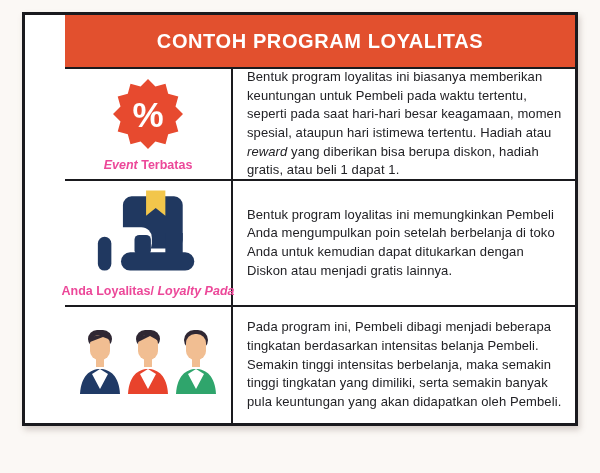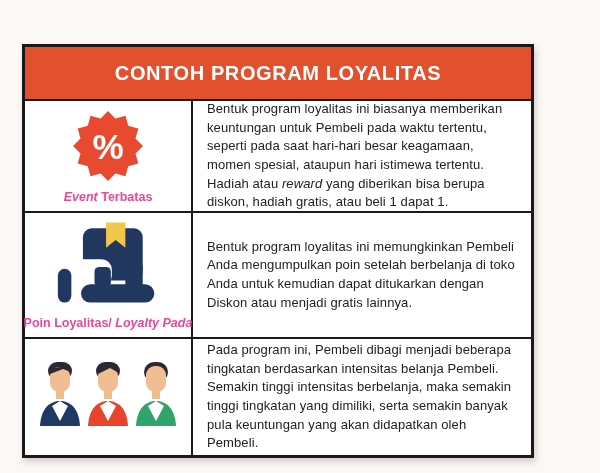--- a/index.html
+++ b/index.html
@@ -6,28 +6,29 @@
   body {
     width: 600px; height: 473px;
     background: #FBF8F5;
     font-family: "Liberation Sans", sans-serif;
     color: #1E1E22;
     position: relative;
     overflow: hidden;
   }
   .table {
     position: absolute;
-    left: 22px; top: 44px;
-    width: 512px; height: 414px;
+    left: 22px; top: 12px;
+    width: 556px; height: 414px;
     box-sizing: border-box;
     background: #FFFFFF;
     border: 3px solid #1A1A1E;
     box-shadow: 2px 4px 6px rgba(120,100,90,0.28);
     display: grid;
     grid-template-rows: 54px 112px 126px 1fr;
+    padding-left: 40px;
   }
   .header {
     background: #E2502E;
     border-bottom: 2.5px solid #1A1A1E;
     display: flex;
     align-items: center;
     justify-content: center;
   }
   .header-title {
     color: #FFFFFF;
@@ -109,21 +110,21 @@
           <rect x="30" y="6" width="62" height="54" rx="9" fill="#203860"></rect>
           <path d="M54,0 h20 v26 l-10,-8 l-10,8 Z" fill="#F2C64B"></path>
           <rect x="16" y="38" width="44" height="28" rx="11" fill="#FFFFFF"></rect>
           <rect x="42" y="46" width="17" height="21" rx="5" fill="#203860"></rect>
           <rect x="74" y="44" width="18" height="30" fill="#203860"></rect>
           <rect x="28" y="64" width="76" height="19" rx="9.5" fill="#203860"></rect>
           <rect x="4" y="48" width="14" height="35" rx="7" fill="#203860"></rect>
         </svg>
       </div>
       <div class="cell-label">
-        <span>Poin Loyalitas/</span>
+        <span>Anda Loyalitas/</span>
         <span class="it">Loyalty Pada</span>
       </div>
     </div>
     <div class="text-cell">
       <p>Bentuk program loyalitas ini memungkinkan Pembeli Anda mengumpulkan poin setelah berbelanja di toko Anda untuk kemudian dapat ditukarkan dengan Diskon atau menjadi gratis lainnya.</p>
     </div>
   </div>
 
   <div class="row">
     <div class="icon-cell">

